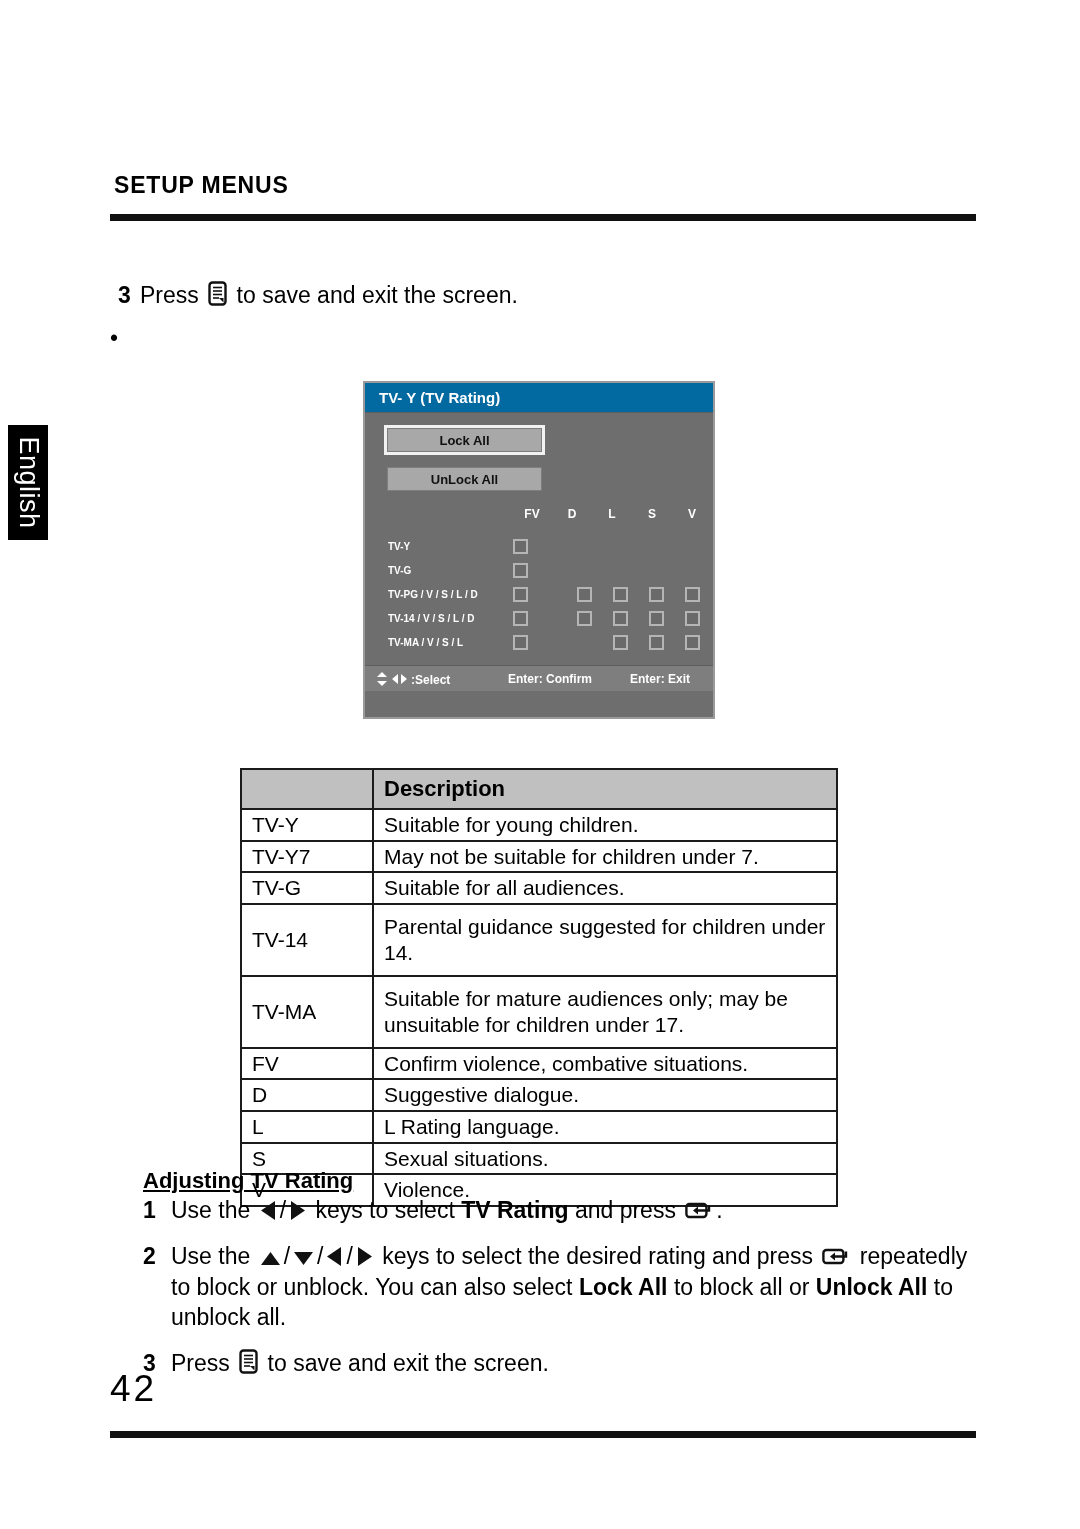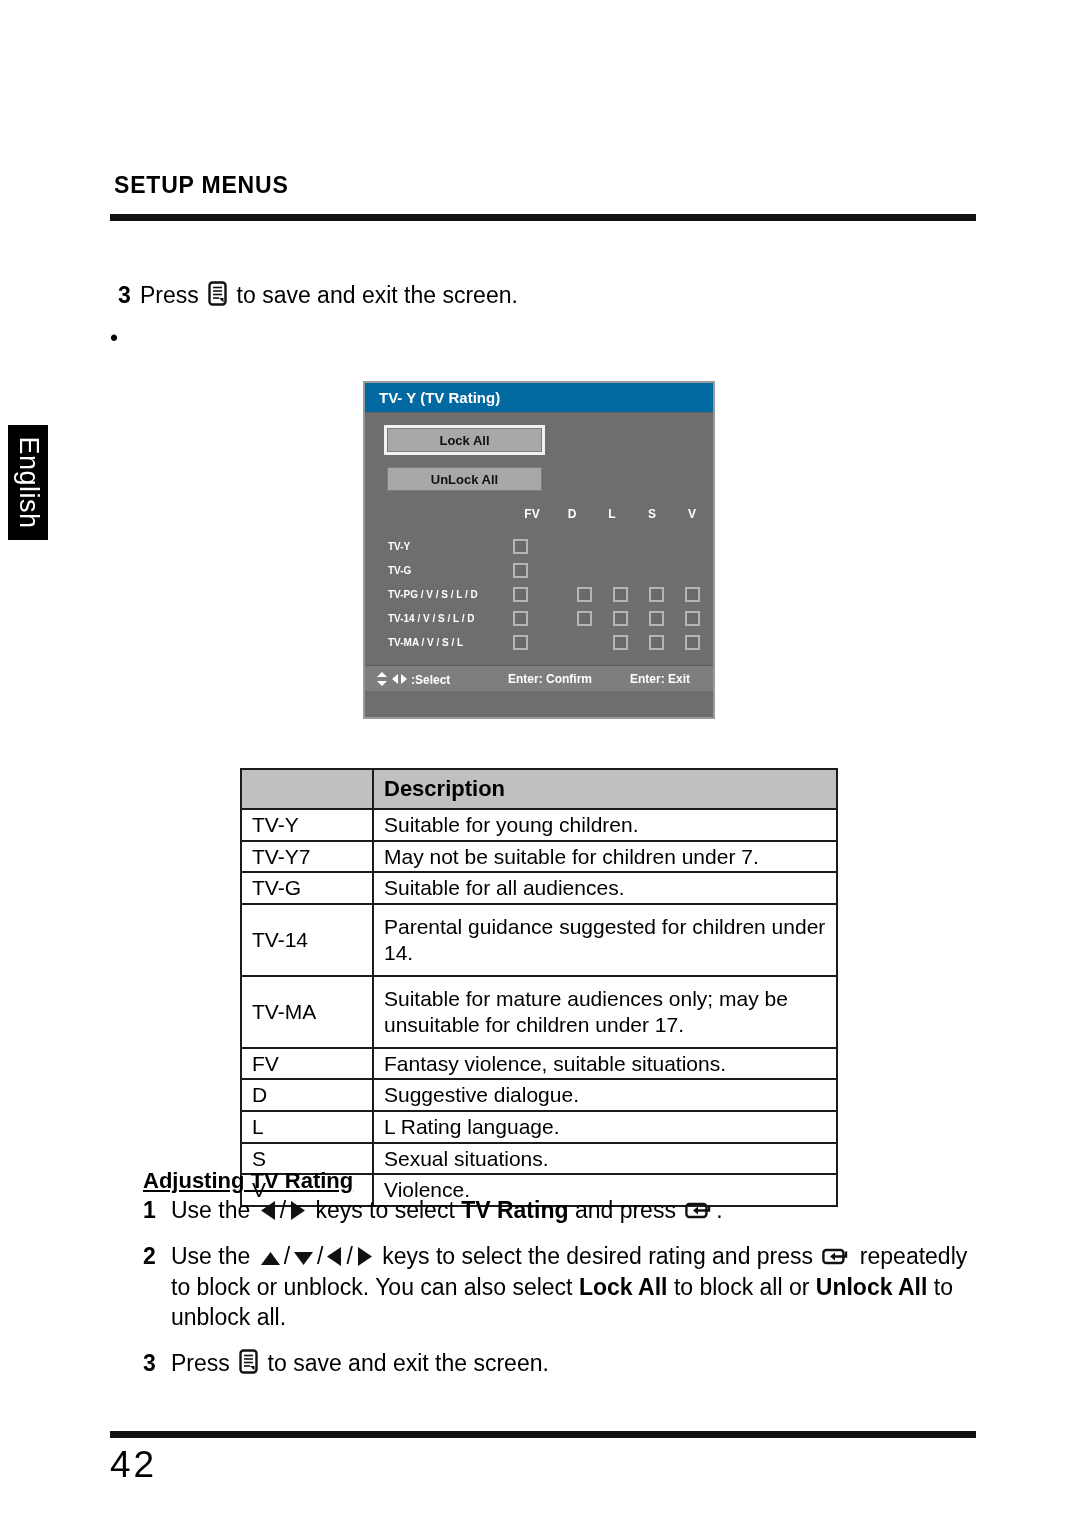--- a/index.html
+++ b/index.html
@@ -46,21 +46,21 @@
     background:#111111;
   }
   .rule-bottom{
     position:absolute;
     left:110px; top:1431px; width:866px;
     height:7px;
     background:#111111;
   }
   .page-number{
     position:absolute;
-    left:110px; top:1444px;
+    left:110px; top:1368px;
     font-size:37px;
     letter-spacing:3px;
   }
 
   
   .body-area{ position:absolute; left:110px; top:280px; width:880px; }
 
   .step{
     display:flex;
     align-items:flex-start;
@@ -364,21 +364,21 @@
       <tr>
         <td class="code two-line">TV-14</td>
         <td class="two-line">Parental guidance suggested for children under 14.</td>
       </tr>
       <tr>
         <td class="code two-line">TV-MA</td>
         <td class="two-line">Suitable for mature audiences only; may be unsuitable for children under 17.</td>
       </tr>
       <tr>
         <td class="code">FV</td>
-        <td>Fantasy violence, suitable situations.</td>
+        <td>Confirm violence, combative situations.</td>
       </tr>
       <tr>
         <td class="code">D</td>
         <td>Suggestive dialogue.</td>
       </tr>
       <tr>
         <td class="code">L</td>
         <td>L Rating language.</td>
       </tr>
       <tr>

